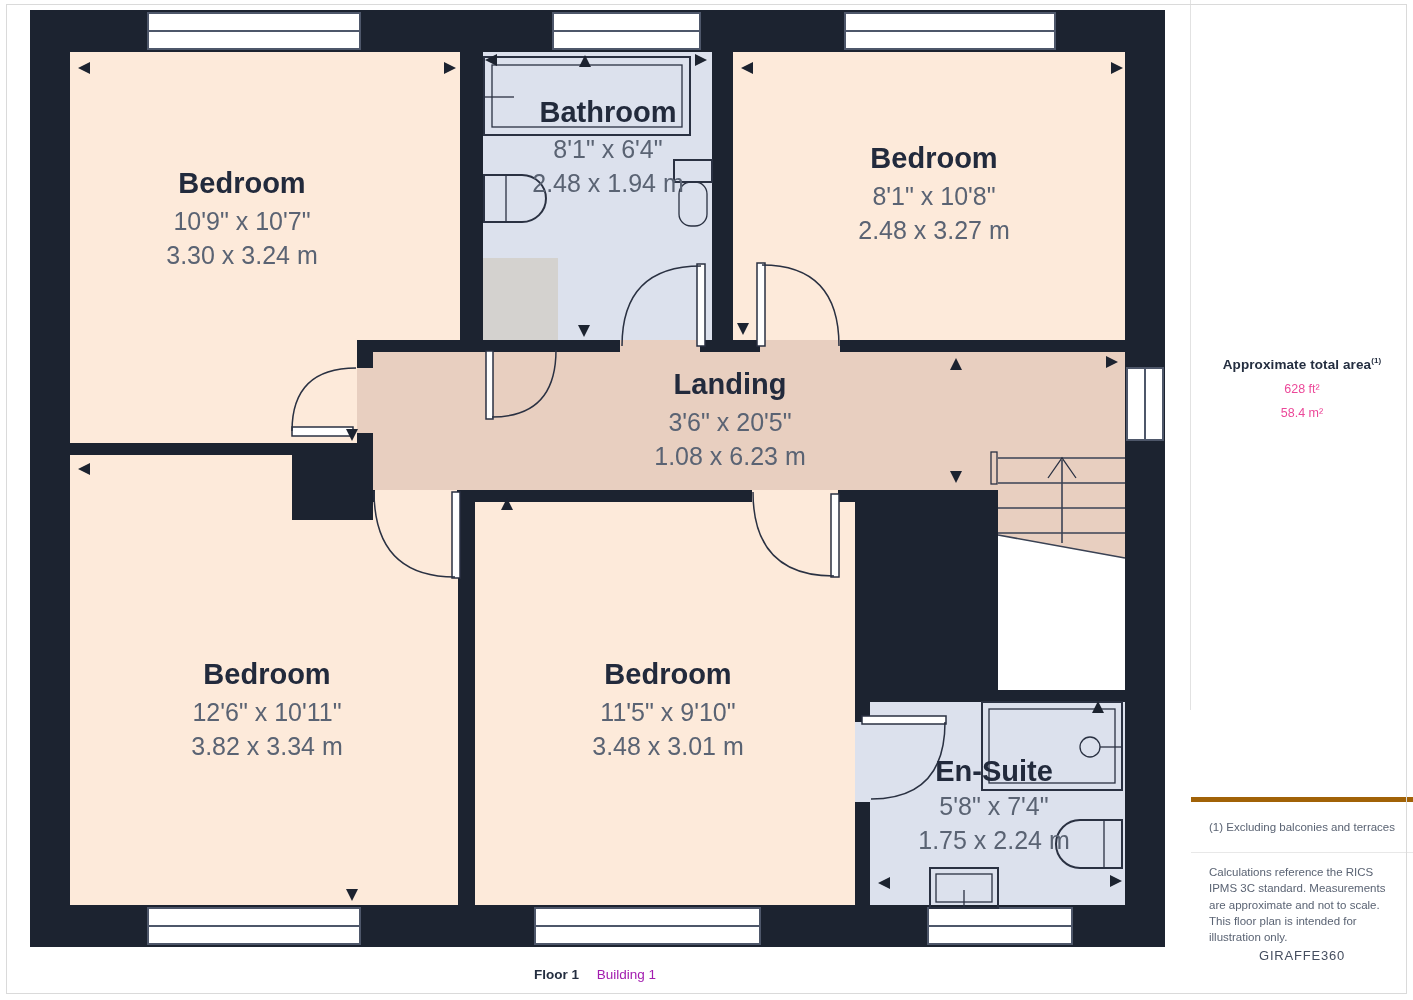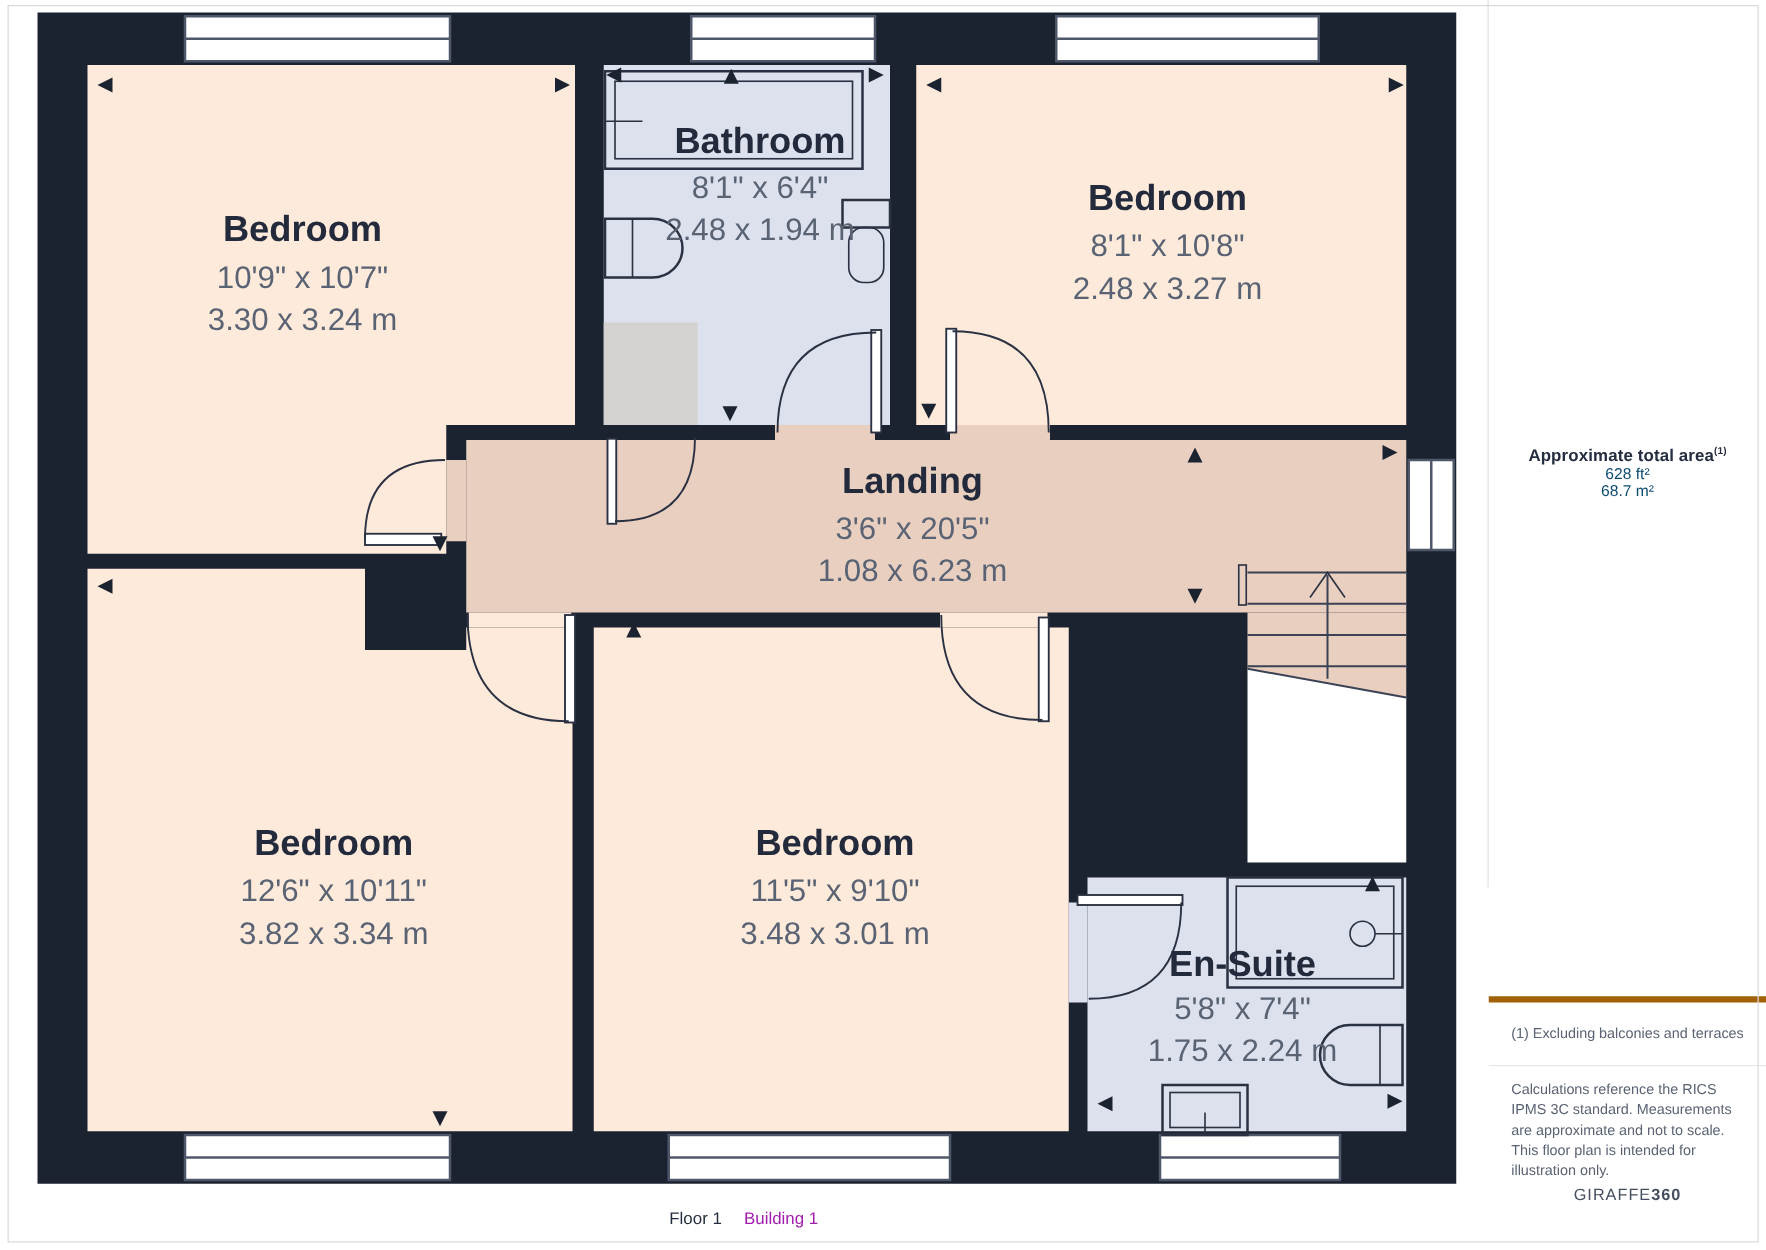--- a/index.html
+++ b/index.html
@@ -23,29 +23,29 @@
   .arc{fill:none;stroke:#2a3142;stroke-width:1.5;}
   .tread{stroke:#3a4254;stroke-width:1.6;}
   .arrowhead{fill:#1c2330;}
   .rname{font-family:"Liberation Sans","DejaVu Sans",sans-serif;font-weight:700;font-size:29px;fill:#222a3c;text-anchor:middle;}
   .rdim{font-family:"Liberation Sans","DejaVu Sans",sans-serif;font-size:25px;fill:#5a6373;text-anchor:middle;}
   
   #sidebar{position:absolute;left:1190px;top:0;width:222px;height:710px;border-left:1px solid #e2e2e2;background:#fff;}
   .area-block{position:absolute;top:356px;left:0;width:100%;text-align:center;color:#242e40;}
   .area-title{font-size:13.5px;font-weight:700;letter-spacing:.1px;}
   .area-title sup{font-size:8px;font-weight:700;}
-  .area-val{font-size:12.5px;color:#0c4a6e;}
+  .area-val{font-size:12.5px;color:#ec4899;margin-top:10px;}
   .fn-block{position:absolute;top:797px;left:0;width:100%;height:50px;border-top:5px solid #a16207;border-bottom:1px solid #e8e8e8;
             display:flex;align-items:center;justify-content:center;font-size:11.5px;color:#5a6373;}
   .disclaimer{position:absolute;top:864px;left:18px;right:18px;text-align:left;font-size:11.5px;line-height:1.42;color:#5a6373;}
   .brand{position:absolute;top:948px;left:0;width:100%;text-align:center;font-size:13px;color:#454e5f;letter-spacing:.8px;}
-  .brand b{font-weight:700;}
+  .brand b{font-weight:400;}
   
   #caption{position:absolute;top:967px;left:0;width:1190px;text-align:center;font-size:13.5px;color:#242e40;}
-  #caption .floor{font-weight:400;}
+  #caption .floor{font-weight:700;}
   #caption .bld{color:#a21caf;margin-left:14px;}
 </style>
 </head>
 <body>
 
 <div id="page">
   <svg id="plan" width="1190" height="1000" viewBox="0 0 1190 1000">
 
     <rect class="wall" x="30" y="10" width="1135" height="937"></rect>
 
@@ -199,21 +199,21 @@
       <text class="rdim" x="994" y="849">1.75 x 2.24 m</text>
     </g>
   </svg>
 
   <div id="sidebar">
     <div class="area-block">
       <div class="area-title">
         <span>Approximate total area</span><sup>(1)</sup>
       </div>
       <div class="area-val">628 ft²</div>
-      <div class="area-val">68.7 m²</div>
+      <div class="area-val">58.4 m²</div>
     </div>
     <div class="fn-block">(1) Excluding balconies and terraces</div>
     <div class="disclaimer">Calculations reference the RICS IPMS 3C standard. Measurements are approximate and not to scale. This floor plan is intended for illustration only.</div>
     <div class="brand">
       <span>GIRAFFE</span><b>360</b>
     </div>
   </div>
 
   <div id="caption">
     <span class="floor">Floor 1</span>

